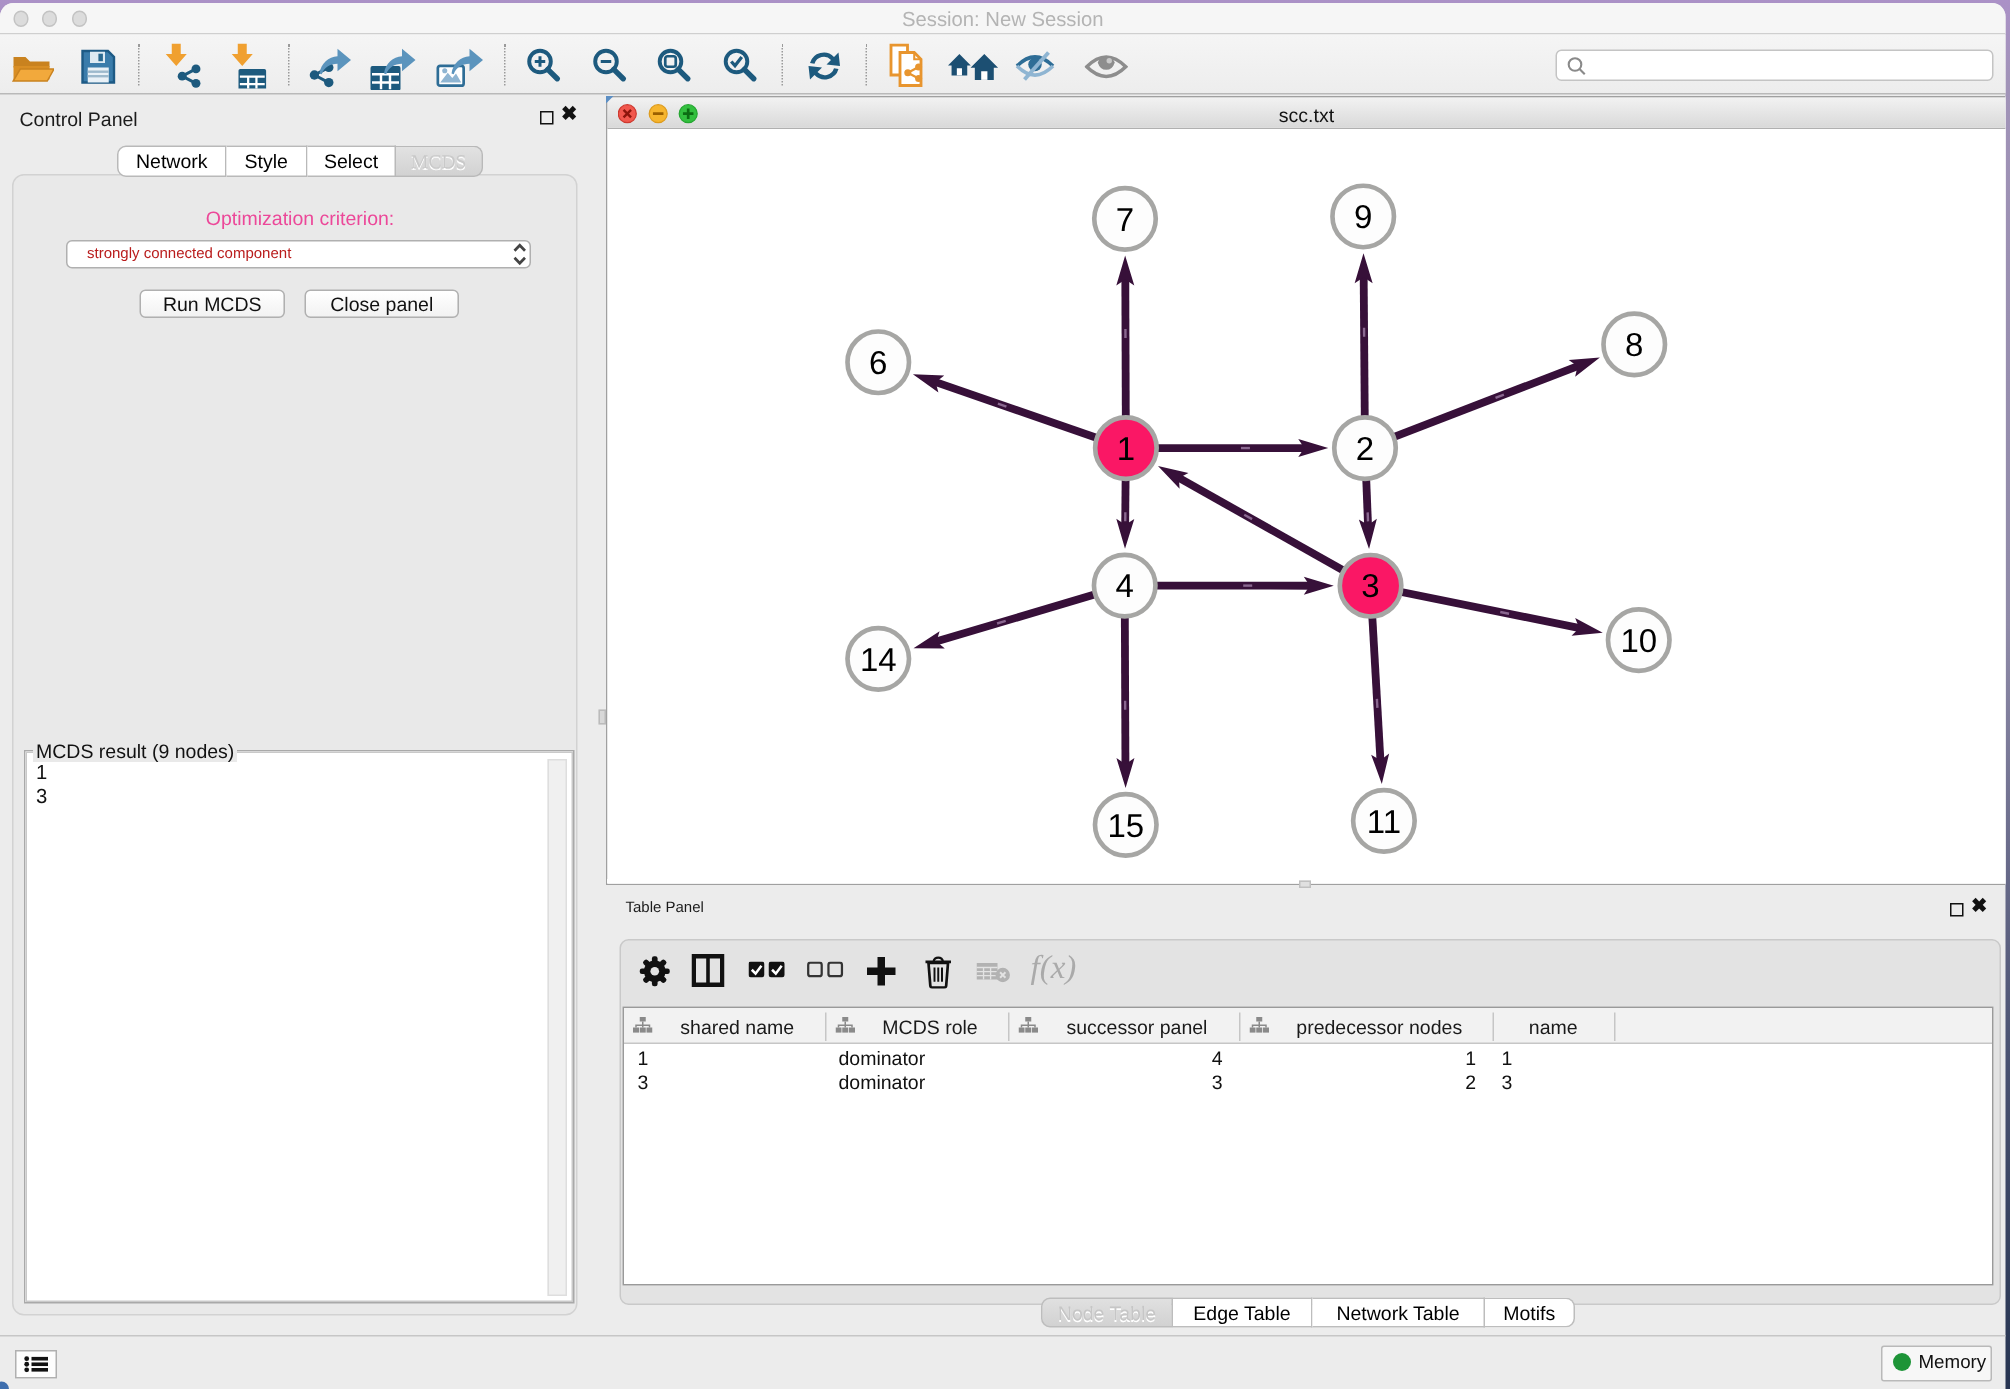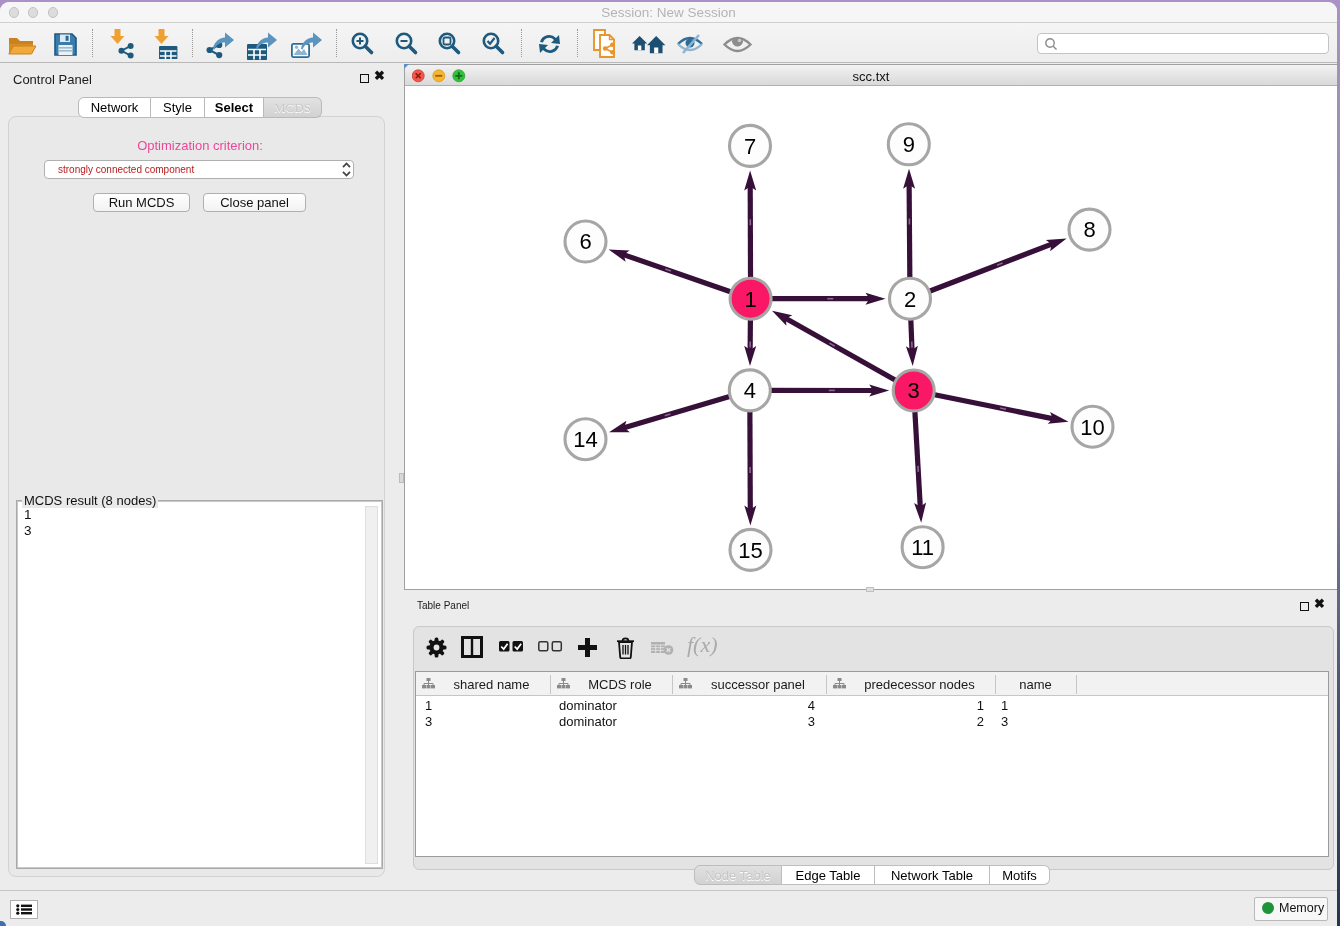--- a/index.html
+++ b/index.html
@@ -150,34 +150,34 @@
     <line x1="9.2" y1="9.2" x2="12.5" y2="12.5" stroke="#8a8a8a" stroke-width="1.4"></line>
   </svg>
 
 <div class="abs" style="left:13px;top:72px;font-size:13px;color:#1b1b1b;">Control Panel</div>
 <div class="abs" style="left:360px;top:74px;width:9px;height:9px;border:1.6px solid #111;"></div>
 <div class="abs" style="left:374px;top:68px;font-size:13px;font-weight:bold;color:#111;">✖</div>
 <div class="abs" style="left:8px;top:116px;width:377px;height:761px;background:#e9e9e9;border:1px solid #d2d2d2;border-radius:8px;"></div>
 <div class="abs" style="left:78px;top:97px;height:21px;display:flex;font-size:13px;">
  <div style="width:73px;background:#fff;border:1px solid #b9b9b9;border-radius:6px 0 0 6px;text-align:center;line-height:20px;">Network</div>
  <div style="width:54px;background:#fff;border:1px solid #b9b9b9;border-left:none;text-align:center;line-height:20px;">Style</div>
- <div style="width:59px;background:#fff;border:1px solid #b9b9b9;border-left:none;text-align:center;line-height:20px;font-weight:bold;">Select</div>
+ <div style="width:59px;background:#fff;border:1px solid #b9b9b9;border-left:none;text-align:center;line-height:20px;">Select</div>
  <div style="width:58px;background:linear-gradient(#e2e2e2,#d2d2d2);border:1px solid #b9b9b9;border-left:none;border-radius:0 6px 6px 0;text-align:center;line-height:20px;color:#c9c9c9;text-shadow:0 1px 0 #fff;font-family:Liberation Serif, serif;">MCDS</div>
 </div>
 <div class="abs" style="left:0;top:138px;width:400px;text-align:center;font-size:13px;color:#ec4899;">Optimization criterion:</div>
 <div class="abs" style="left:44px;top:160px;width:310px;height:19px;background:#fff;border:1px solid #b0b0b0;border-radius:4px;font-size:10px;line-height:17px;padding-left:13px;color:#b91c1c;">strongly connected component</div>
 <svg class="abs" style="left:341px;top:162px" width="11" height="15" viewBox="0 0 11 15">
     <path d="M2,5.2 L5.5,1.5 L9,5.2 M2,9.8 L5.5,13.5 L9,9.8" fill="none" stroke="#444" stroke-width="1.8"></path>
   </svg>
 <div class="abs" style="left:93px;top:193px;width:97px;height:19px;background:linear-gradient(#fff,#f2f2f2);border:1px solid #b0b0b0;border-radius:4px;font-size:13px;text-align:center;line-height:17px;color:#111;">Run MCDS</div>
 <div class="abs" style="left:203px;top:193px;width:103px;height:19px;background:linear-gradient(#fff,#f2f2f2);border:1px solid #b0b0b0;border-radius:4px;font-size:13px;text-align:center;line-height:17px;color:#111;">Close panel</div>
 
 <div class="abs" style="left:16px;top:500px;width:367px;height:369px;border:1px solid #a9a9a9;"></div>
 <div class="abs" style="left:17px;top:501px;width:365px;height:367px;background:#fff;border:1px solid #c9c9c9;"></div>
-<div class="abs" style="left:22px;top:493px;background:#e9e9e9;padding:0 2px;font-size:13px;color:#111;">MCDS result (8 nodes)</div>
+<div class="abs" style="left:22px;top:493px;background:#e9e9e9;padding:0 2px;font-size:13px;color:#111;">MCDS result (9 nodes)</div>
 <div class="abs" style="left:365px;top:506px;width:13px;height:358px;background:#f0f0f0;border:1px solid #dedede;"></div>
 <div class="abs" style="left:24px;top:507px;font-size:13.5px;color:#111;line-height:16.3px;">1<br>3</div>
 
 <div class="abs" style="left:399px;top:473px;width:5px;height:10px;background:#d8d8d8;border:1px solid #bbb;"></div>
 
 <div class="abs" style="left:404px;top:64px;width:933px;height:526px;border:1px solid #a0a0a0;border-right:none;border-radius:4px 0 0 0;background:#fff;"></div>
 <div class="abs" style="left:405px;top:65px;width:932px;height:21px;background:linear-gradient(#f2f2f2,#d9d9d9);border-bottom:1px solid #b0b0b0;border-radius:4px 0 0 0;"></div>
 <path class="abs"></path>
 <svg class="abs" style="left:404px;top:64px" width="5" height="5">
     <path d="M0,0 L5,0 L0,5 Z" fill="#5d8fc4"></path>

